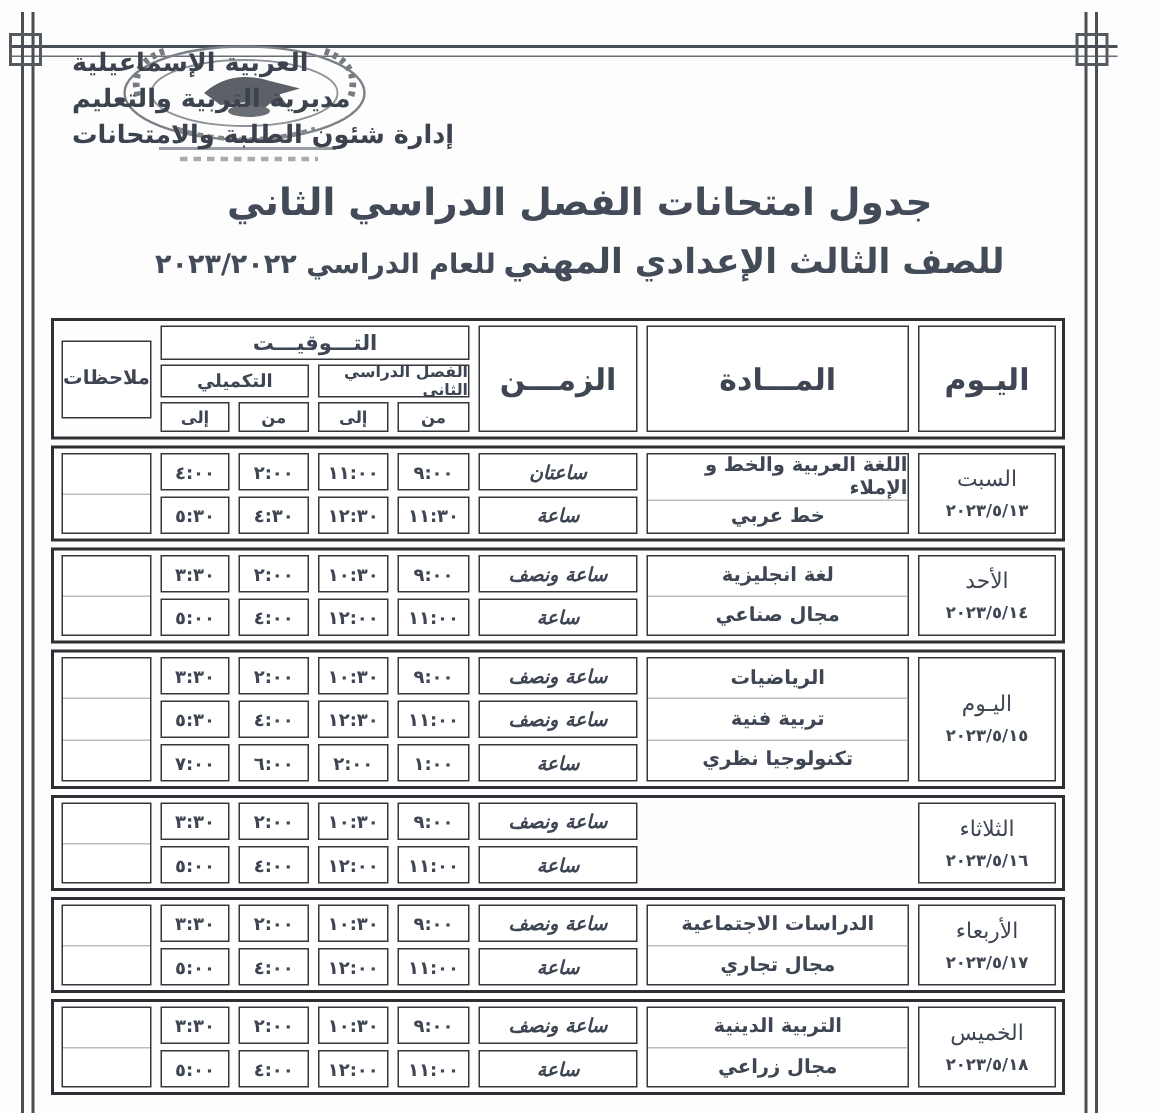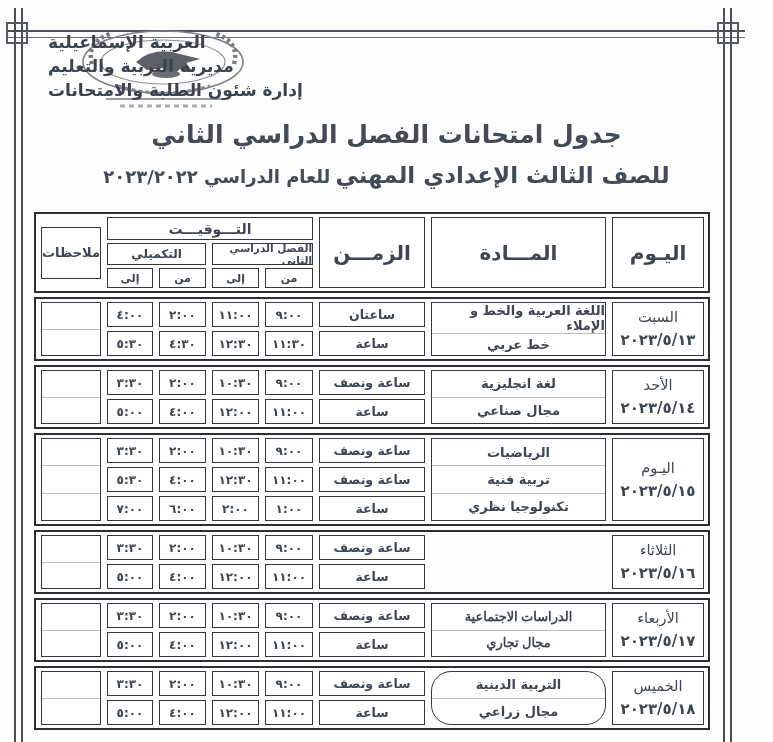--- a/index.html
+++ b/index.html
@@ -51,27 +51,27 @@
   .h-zaman { grid-column:3; grid-row:1 / span 3; }
   .h-tawqit{ grid-column:4 / span 4; grid-row:1; font-size:14px; }
   .h-fasl  { grid-column:4 / span 2; grid-row:2; font-size:10.5px; }
   .h-takm  { grid-column:6 / span 2; grid-row:2; font-size:12px; }
   .h-sub   { grid-row:3; font-size:11px; }
   .h-notes { grid-column:8; grid-row:1 / span 3; align-self:center; height:52px; width:100%; font-size:13px; }
 
   .tgroup.day-rows { grid-auto-rows:25px; }
   .day-cell  { flex-direction:column; gap:6px; }
   .day-name  { font-size:14.5px; font-weight:normal; }
-  .day-date  { font-size:15px; font-weight:bold; }
+  .day-date  { font-size:11px; font-weight:bold; }
   .stack-cell{ flex-direction:column; align-items:stretch; padding:0; }
   .stack-row { flex:1; display:flex; align-items:center; justify-content:center;
                font-size:13px; font-weight:bold; border-bottom:1px solid #b9bcc0; }
   .stack-row:last-child { border-bottom:none; }
   .time-cell { font-size:12px; }
-  .dur-cell  { font-size:12.5px; }
+  .dur-cell  { font-size:12.5px;font-style:italic; }
 </style>
 </head>
 <body>
 
 <div class="page">
 
   <div class="frame-h"></div>
   <div class="frame-v left"></div>
   <div class="frame-v right"></div>
   <div class="corner tl"></div>
@@ -213,21 +213,21 @@
           <div class="cell stack-cell" style="grid-area: 1 / 8 / span 2;">
             <div class="stack-row"></div>
             <div class="stack-row"></div>
           </div>
         </div>
         <div class="tgroup day-rows">
           <div class="cell day-cell" style="grid-area: 1 / 1 / span 2;">
             <div class="day-name">الأربعاء</div>
             <div class="day-date">٢٠٢٣/٥/١٧</div>
           </div>
-          <div class="cell stack-cell" style="grid-area: 1 / 2 / span 2; font-family: Liberation Serif, serif;">
+          <div class="cell stack-cell" style="grid-area: 1 / 2 / span 2;">
             <div class="stack-row">الدراسات الاجتماعية</div>
             <div class="stack-row">مجال تجاري</div>
           </div>
           <div class="cell dur-cell" style="grid-area: 1 / 3;">ساعة ونصف</div>
           <div class="cell time-cell" style="grid-area: 1 / 4;">٩:٠٠</div>
           <div class="cell time-cell" style="grid-area: 1 / 5;">١٠:٣٠</div>
           <div class="cell time-cell" style="grid-area: 1 / 6;">٢:٠٠</div>
           <div class="cell time-cell" style="grid-area: 1 / 7;">٣:٣٠</div>
           <div class="cell dur-cell" style="grid-area: 2 / 3;">ساعة</div>
           <div class="cell time-cell" style="grid-area: 2 / 4;">١١:٠٠</div>
@@ -237,21 +237,21 @@
           <div class="cell stack-cell" style="grid-area: 1 / 8 / span 2;">
             <div class="stack-row"></div>
             <div class="stack-row"></div>
           </div>
         </div>
         <div class="tgroup day-rows">
           <div class="cell day-cell" style="grid-area: 1 / 1 / span 2;">
             <div class="day-name">الخميس</div>
             <div class="day-date">٢٠٢٣/٥/١٨</div>
           </div>
-          <div class="cell stack-cell" style="grid-area: 1 / 2 / span 2; border-radius: 20px;">
+          <div class="cell stack-cell" style="grid-area: 1 / 2 / span 2;">
             <div class="stack-row">التربية الدينية</div>
             <div class="stack-row">مجال زراعي</div>
           </div>
           <div class="cell dur-cell" style="grid-area: 1 / 3;">ساعة ونصف</div>
           <div class="cell time-cell" style="grid-area: 1 / 4;">٩:٠٠</div>
           <div class="cell time-cell" style="grid-area: 1 / 5;">١٠:٣٠</div>
           <div class="cell time-cell" style="grid-area: 1 / 6;">٢:٠٠</div>
           <div class="cell time-cell" style="grid-area: 1 / 7;">٣:٣٠</div>
           <div class="cell dur-cell" style="grid-area: 2 / 3;">ساعة</div>
           <div class="cell time-cell" style="grid-area: 2 / 4;">١١:٠٠</div>

